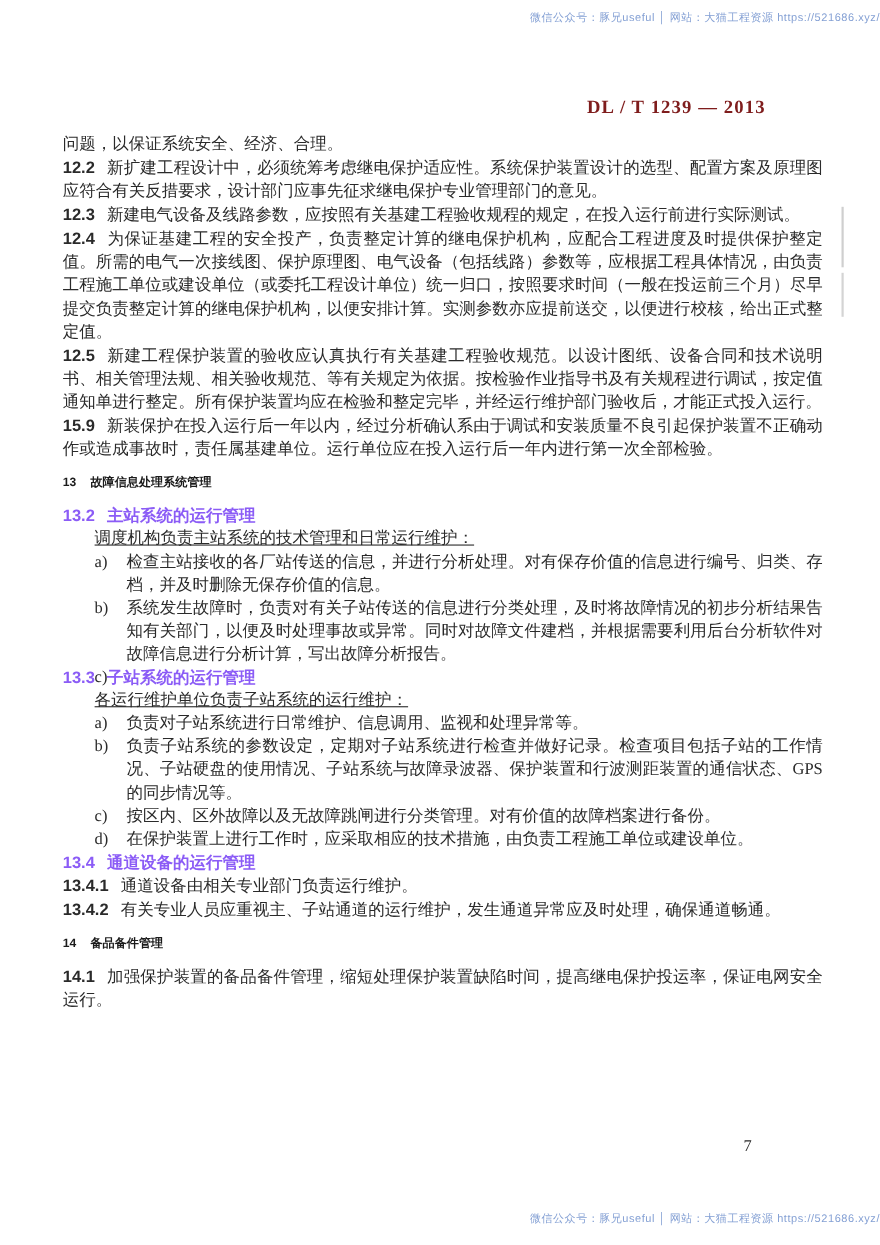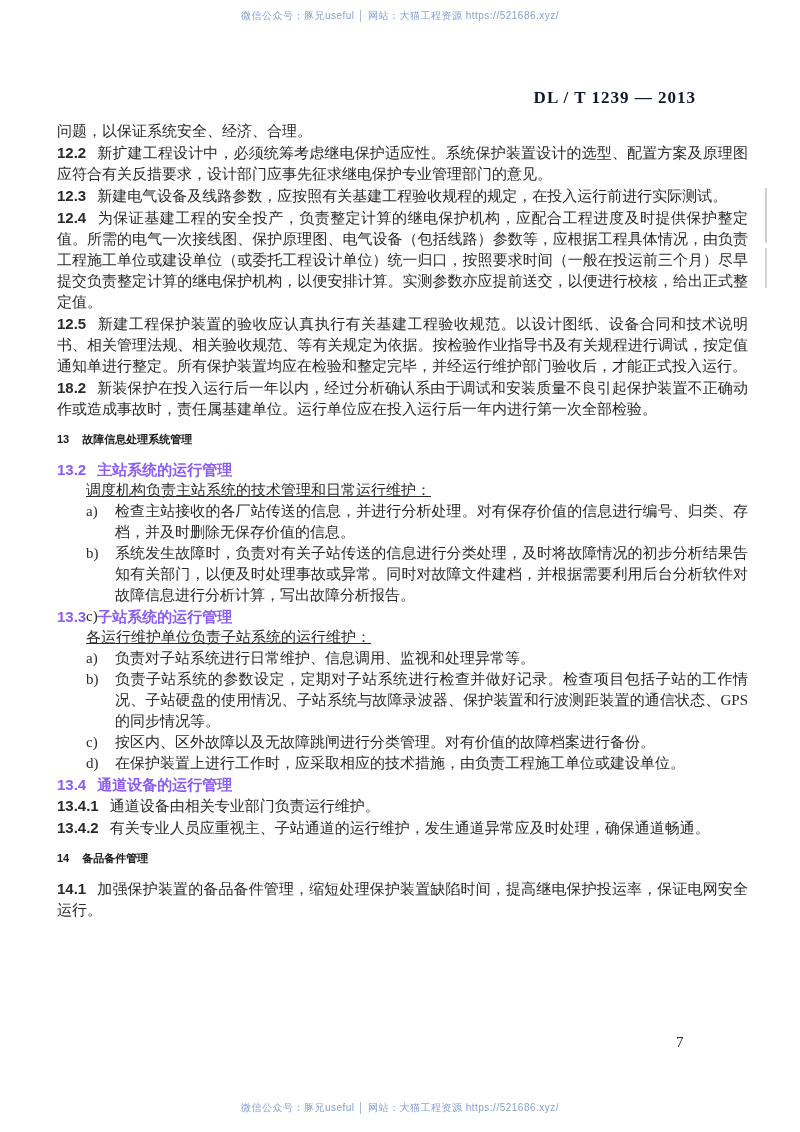--- a/index.html
+++ b/index.html
@@ -4,30 +4,30 @@
 <style>
   * { margin:0; padding:0; box-sizing:border-box; }
   html, body { width:800px; }
   body {
     width:800px; height:1132px; position:relative; overflow:hidden;
     background:#ffffff;
     font-family:"Liberation Serif","DejaVu Serif",serif;
     color:#2a2a2a;
   }
   .watermark {
-    position:absolute; left:0; width:800px; text-align:center;
+    position:absolute; left:0; width:800px; text-align:right;
     font-family:"Liberation Sans","DejaVu Sans",sans-serif;
     font-size:10px; letter-spacing:0.5px; color:#84a0d4;
   }
   .watermark-top { top:9px; }
   .watermark-bottom { top:1101px; }
   .doc-number {
     position:absolute; top:88px; right:104px;
     font-family:"Liberation Serif","DejaVu Serif",serif;
-    font-weight:bold; font-size:17px; letter-spacing:1px; color:#0f172a;
+    font-weight:bold; font-size:17px; letter-spacing:1px; color:#7f1d1d;
   }
   .page-body {
     position:absolute; top:121px; left:57px; width:691px;
     font-size:15px; line-height:21px; text-align:justify;
   }
   p { margin:0; }
   .num {
     font-family:"Liberation Sans","DejaVu Sans",sans-serif;
     font-weight:bold; margin-right:11px; white-space:nowrap;
   }
@@ -69,21 +69,21 @@
   <p>问题，以保证系统安全、经济、合理。</p>
 
   <p><span class="num">12.2</span><span>新扩建工程设计中，必须统筹考虑继电保护适应性。系统保护装置设计的选型、配置方案及原理图应符合有关反措要求，设计部门应事先征求继电保护专业管理部门的意见。</span></p>
 
   <p><span class="num">12.3</span><span>新建电气设备及线路参数，应按照有关基建工程验收规程的规定，在投入运行前进行实际测试。</span></p>
 
   <p><span class="num">12.4</span><span>为保证基建工程的安全投产，负责整定计算的继电保护机构，应配合工程进度及时提供保护整定值。所需的电气一次接线图、保护原理图、电气设备（包括线路）参数等，应根据工程具体情况，由负责工程施工单位或建设单位（或委托工程设计单位）统一归口，按照要求时间（一般在投运前三个月）尽早提交负责整定计算的继电保护机构，以便安排计算。实测参数亦应提前送交，以便进行校核，给出正式整定值。</span></p>
 
   <p><span class="num">12.5</span><span>新建工程保护装置的验收应认真执行有关基建工程验收规范。以设计图纸、设备合同和技术说明书、相关管理法规、相关验收规范、等有关规定为依据。按检验作业指导书及有关规程进行调试，按定值通知单进行整定。所有保护装置均应在检验和整定完毕，并经运行维护部门验收后，才能正式投入运行。</span></p>
 
-  <p><span class="num">18.2</span><span>新装保护在投入运行后一年以内，经过分析确认系由于调试和安装质量不良引起保护装置不正确动作或造成事故时，责任属基建单位。运行单位应在投入运行后一年内进行第一次全部检验。</span></p>
+  <p><span class="num">15.9</span><span>新装保护在投入运行后一年以内，经过分析确认系由于调试和安装质量不良引起保护装置不正确动作或造成事故时，责任属基建单位。运行单位应在投入运行后一年内进行第一次全部检验。</span></p>
 
   <p class="h-section"><span class="num">13</span><span>故障信息处理系统管理</span></p>
 
 
   <p class="subhead"><span class="num">13.2</span><span>主站系统的运行管理</span></p>
 
   <p class="indent-para">调度机构负责主站系统的技术管理和日常运行维护：</p>
 
   <p class="list-item"><span class="marker">a)</span><span>检查主站接收的各厂站传送的信息，并进行分析处理。对有保存价值的信息进行编号、归类、存档，并及时删除无保存价值的信息。</span></p>
 

